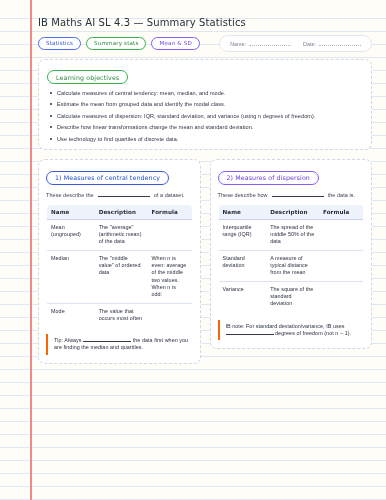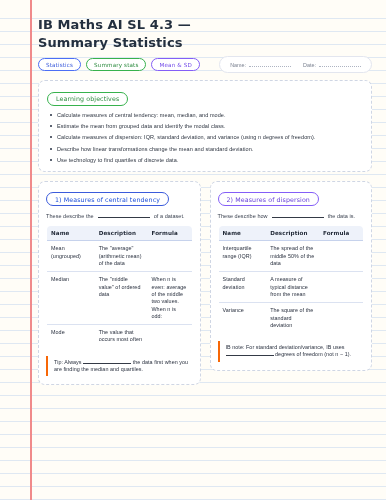--- a/index.html
+++ b/index.html
@@ -41,22 +41,22 @@
   #sheet {
     position: absolute;
     inset: 0;
     padding: 16px 14px 0 38px;
     box-sizing: border-box;
   }
 
   
   .doc-title {
     font-family: "DejaVu Sans", sans-serif;
-    font-size: 13px;
-    font-weight: 700;
+    font-size: 10px;
+    font-weight: 400;
     color: #24303f;
     line-height: 1.35;
     letter-spacing: .1px;
     margin: 0 0 5px 0;
     max-width: 215px;
   }
   .header-row {
     display: flex;
     align-items: center;
     justify-content: space-between;

